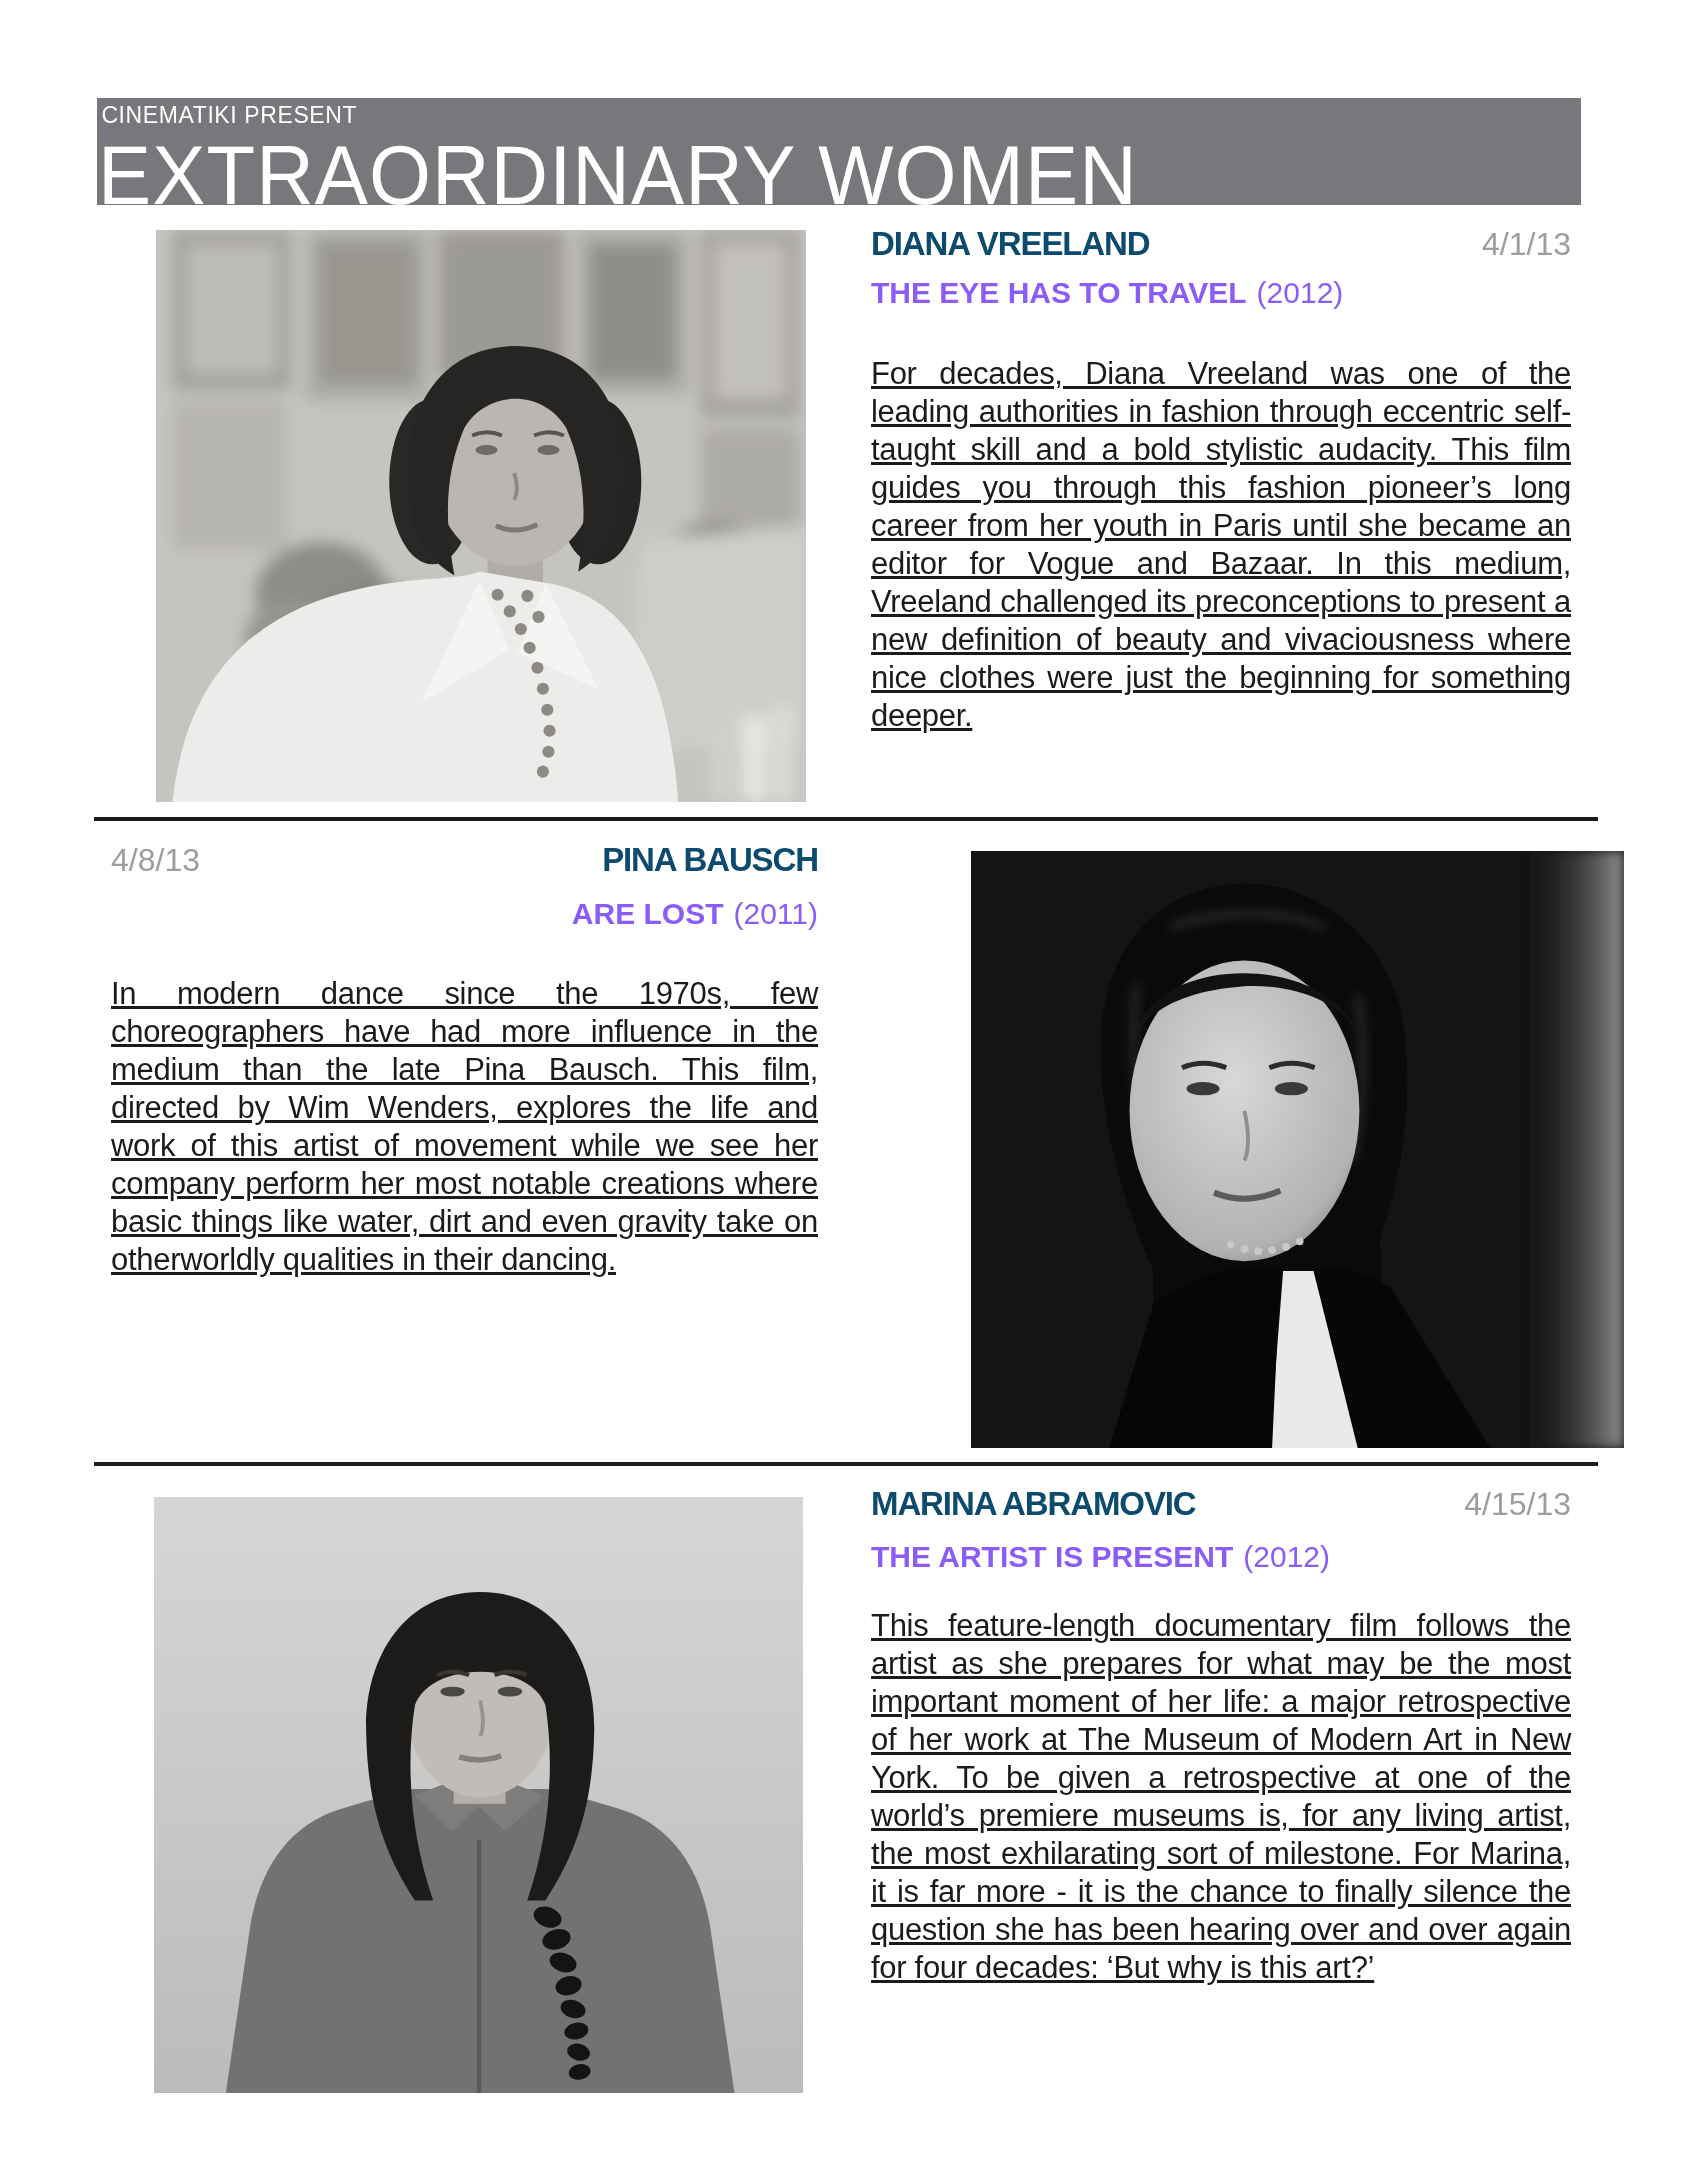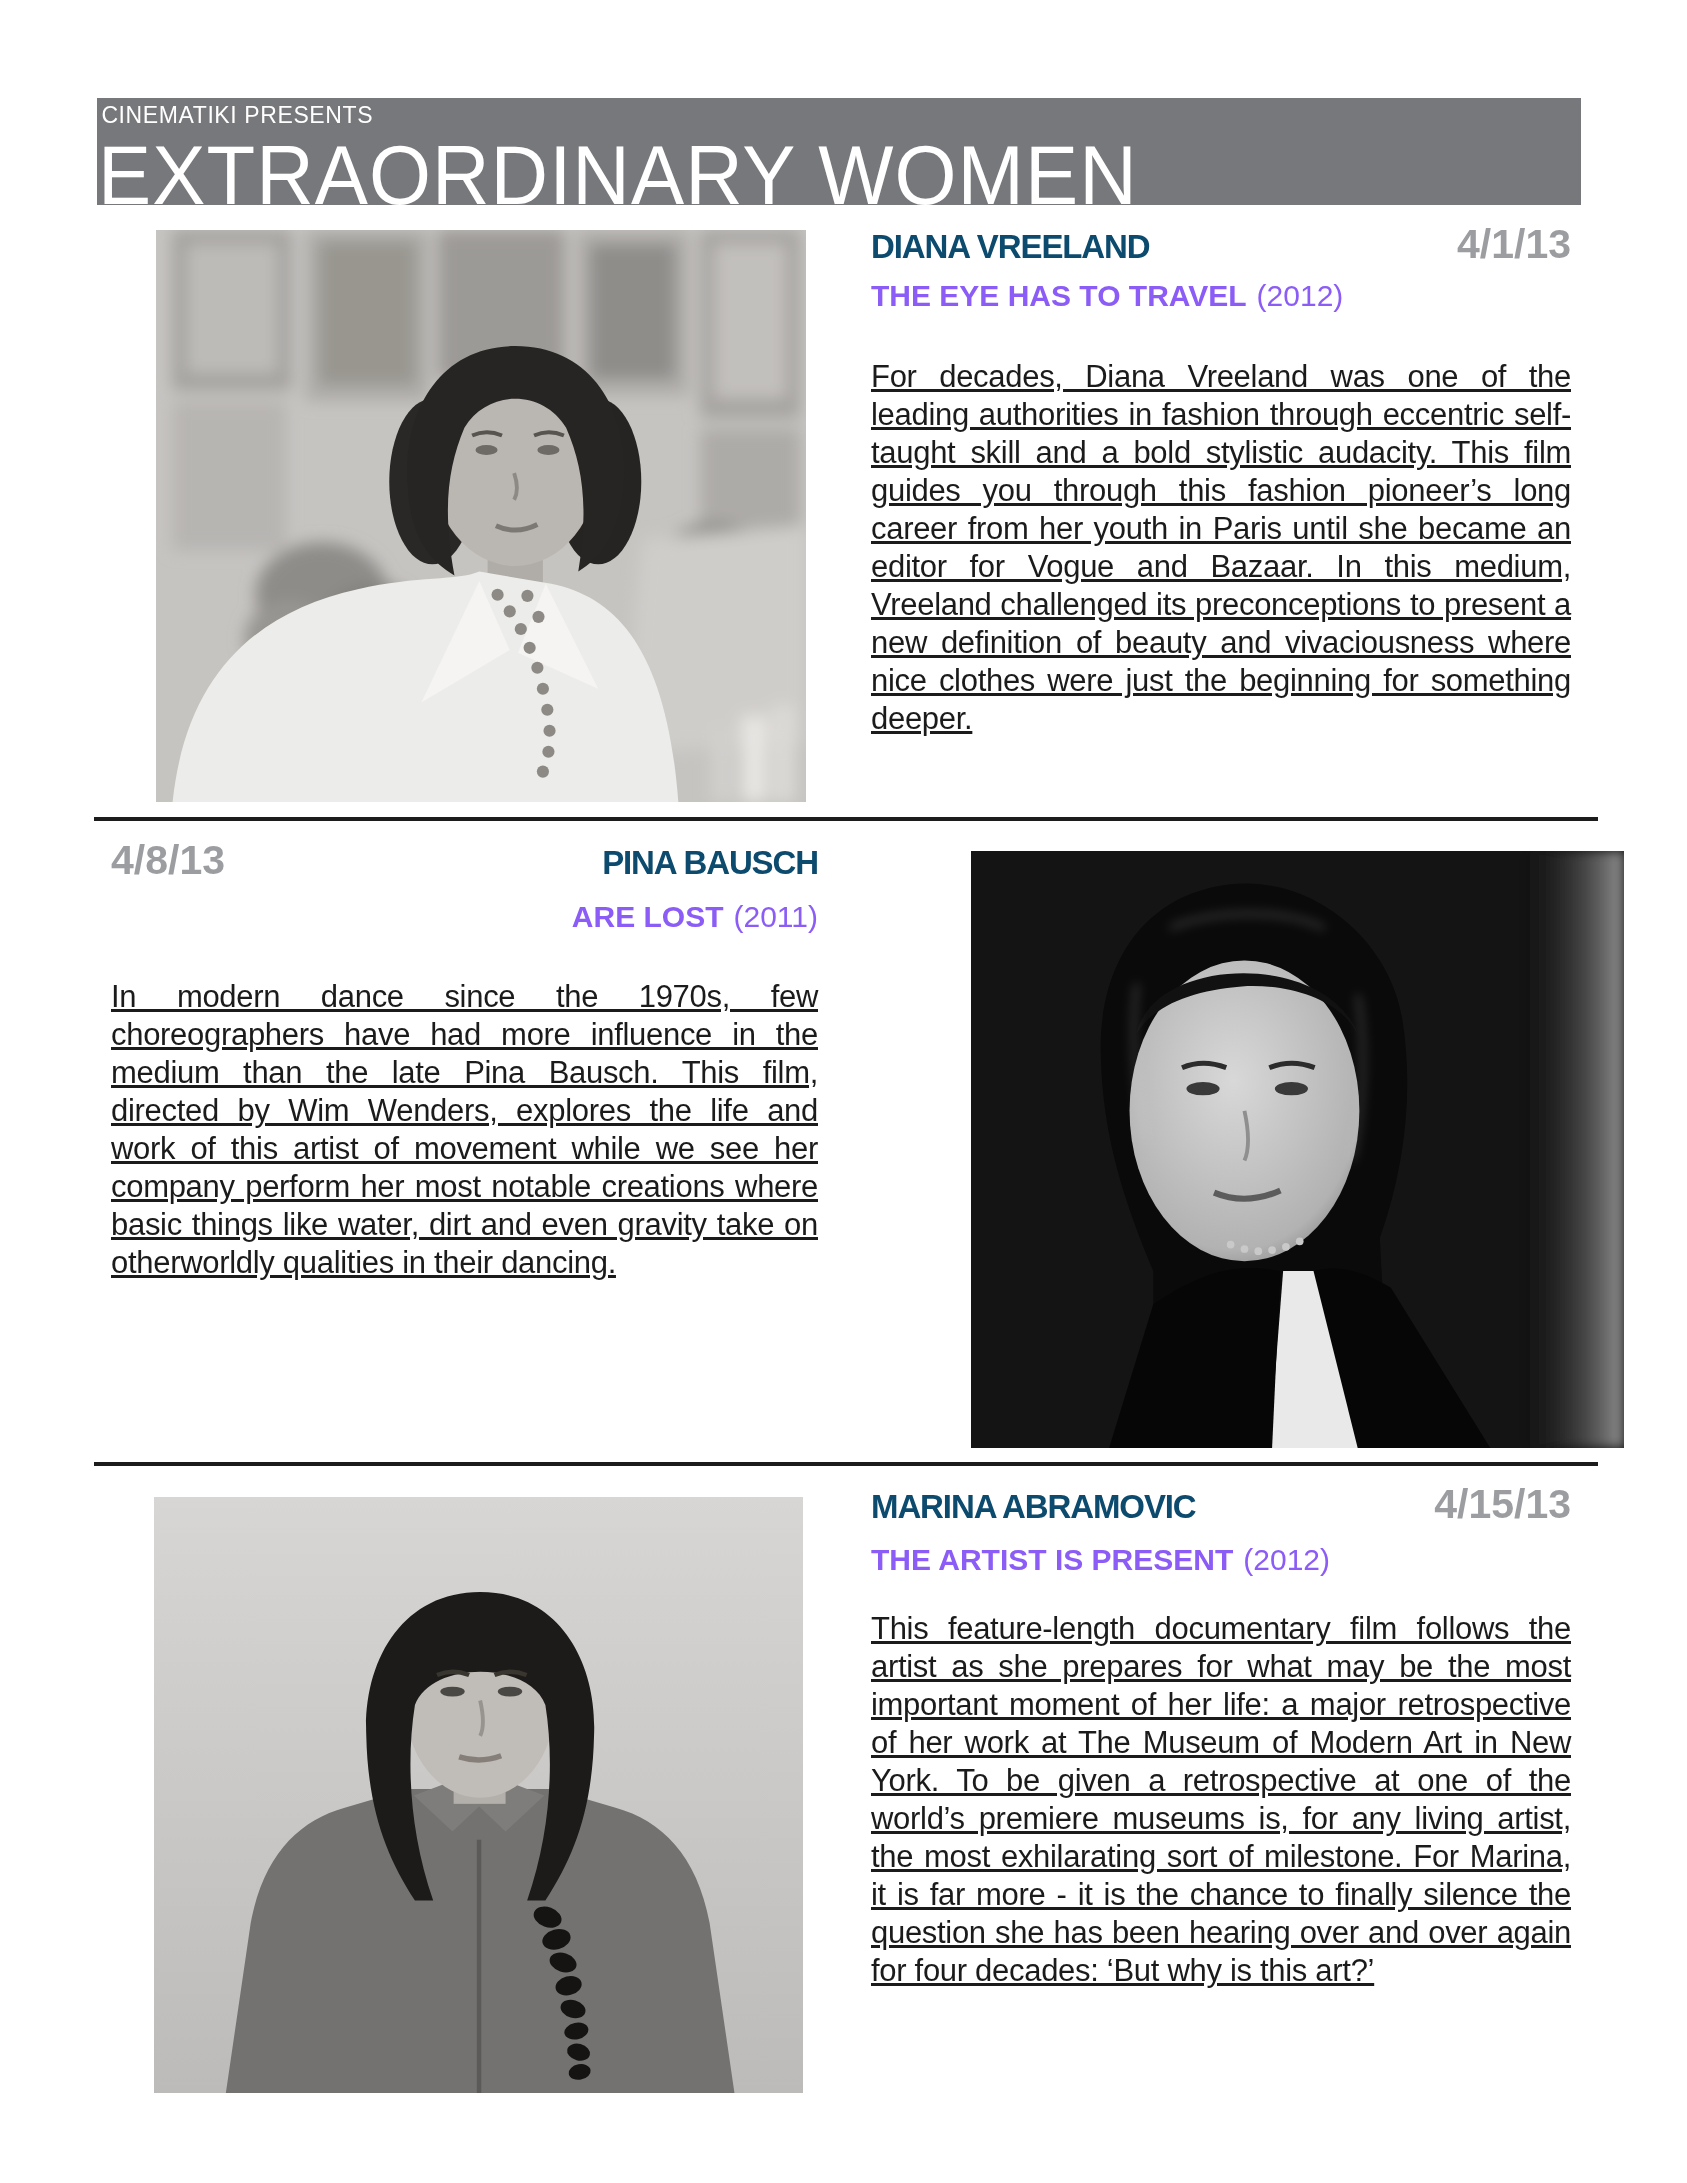--- a/index.html
+++ b/index.html
@@ -27,21 +27,21 @@
   .col-3{left:871px;top:1471px;width:700px;}
 
   .film-header{display:flex;justify-content:space-between;align-items:baseline;}
   .col-2 .film-header{flex-direction:row-reverse;}
   .col-1 .film-header{margin-top:8.8px;}
   .col-2 .film-header{margin-top:10.5px;}
   .col-3 .film-header{margin-top:7.7px;}
 
   .film-name{font-size:33px;font-weight:bold;line-height:50px;letter-spacing:-1.1px;
              color:#0c4a6e;white-space:nowrap;}
-  .film-date{font-size:41px;font-weight:bold;line-height:50px;color:#9b9da0;white-space:nowrap;}
+  .film-date{font-size:32px;font-weight:normal;line-height:50px;color:#9b9da0;white-space:nowrap;}
 
   .subtitle{font-size:30px;font-weight:bold;line-height:39px;color:#8b5cf6;}
   .col-1 .subtitle{margin-top:4.4px;}
   .col-2 .subtitle{margin-top:7.7px;line-height:43px;text-align:right;}
   .col-3 .subtitle{margin-top:8.8px;}
   .subtitle-line:empty{display:none;}
   .subtitle .year{font-weight:normal;margin-left:10px;}
 
   .description{font-size:31px;line-height:38px;text-align:justify;letter-spacing:-0.3px;color:#1b1b1b;text-decoration:underline;}
   .col-1 .description{margin-top:43px;}
@@ -52,21 +52,21 @@
   .divider{position:absolute;left:94px;width:1504px;background:#1c1c1c;}
   .divider-1{top:817px;height:3.9px;}
   .divider-2{top:1462px;height:4.4px;}
 </style>
 </head>
 <body>
 
 <div class="page">
 
   <div class="header-bar">
-    <div class="kicker">CINEMATIKI PRESENTS</div>
+    <div class="kicker">CINEMATIKI PRESENT</div>
     <div class="main-title">EXTRAORDINARY WOMEN</div>
   </div>
 
   <figure class="photo photo-1" aria-label="Black-and-white portrait of Diana Vreeland in a white blouse with a beaded necklace, in front of a wall of framed pictures">
     <svg viewBox="0 0 1176 1035" preserveAspectRatio="none">
       <defs>
         <filter id="softD" x="-20%" y="-20%" width="140%" height="140%">
             <feGaussianBlur stdDeviation="14"></feGaussianBlur>
           </filter>
       </defs>

